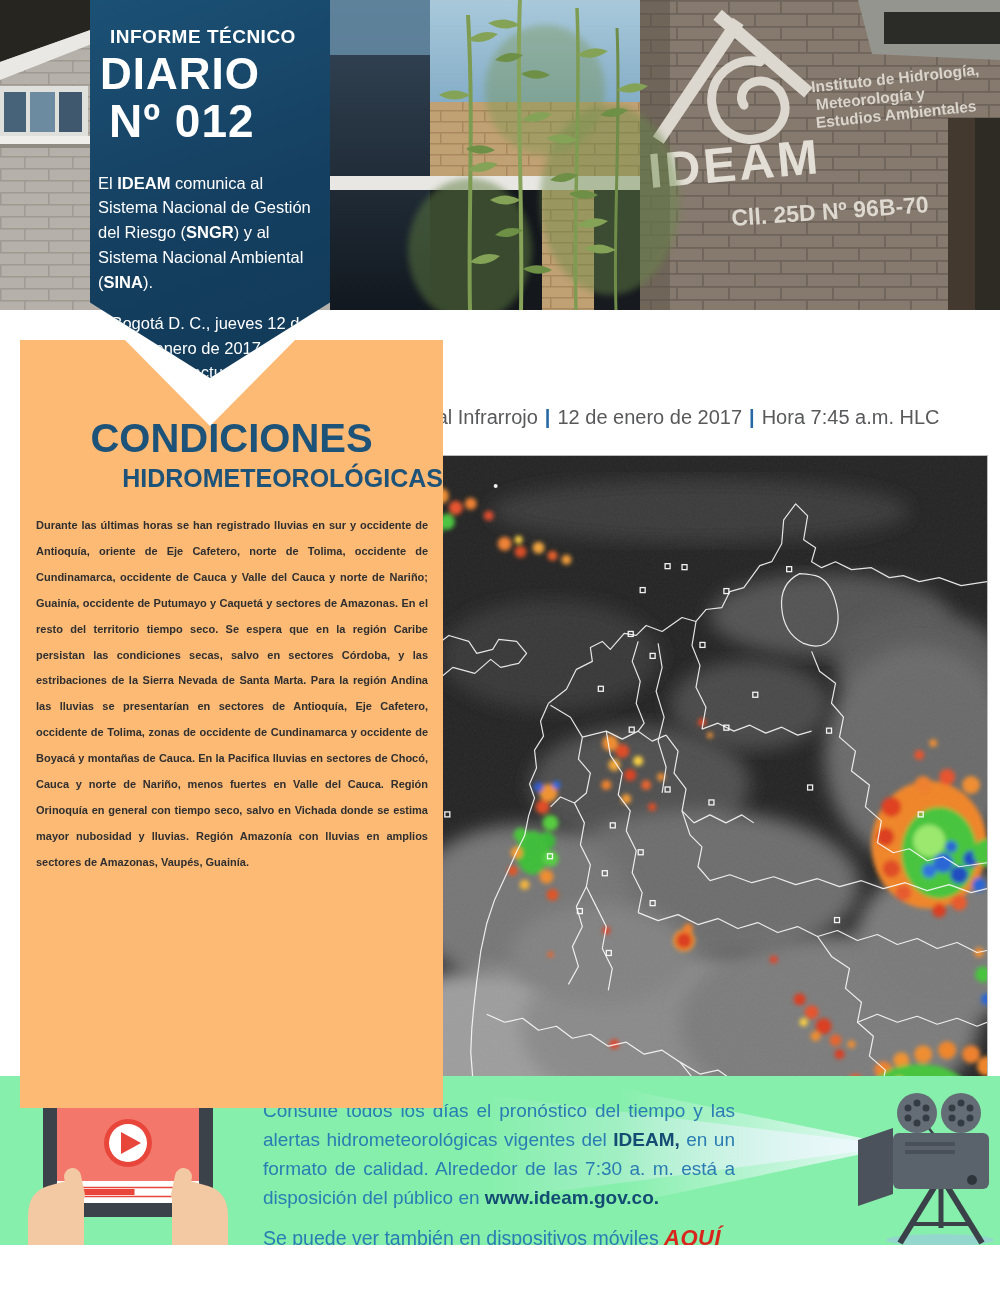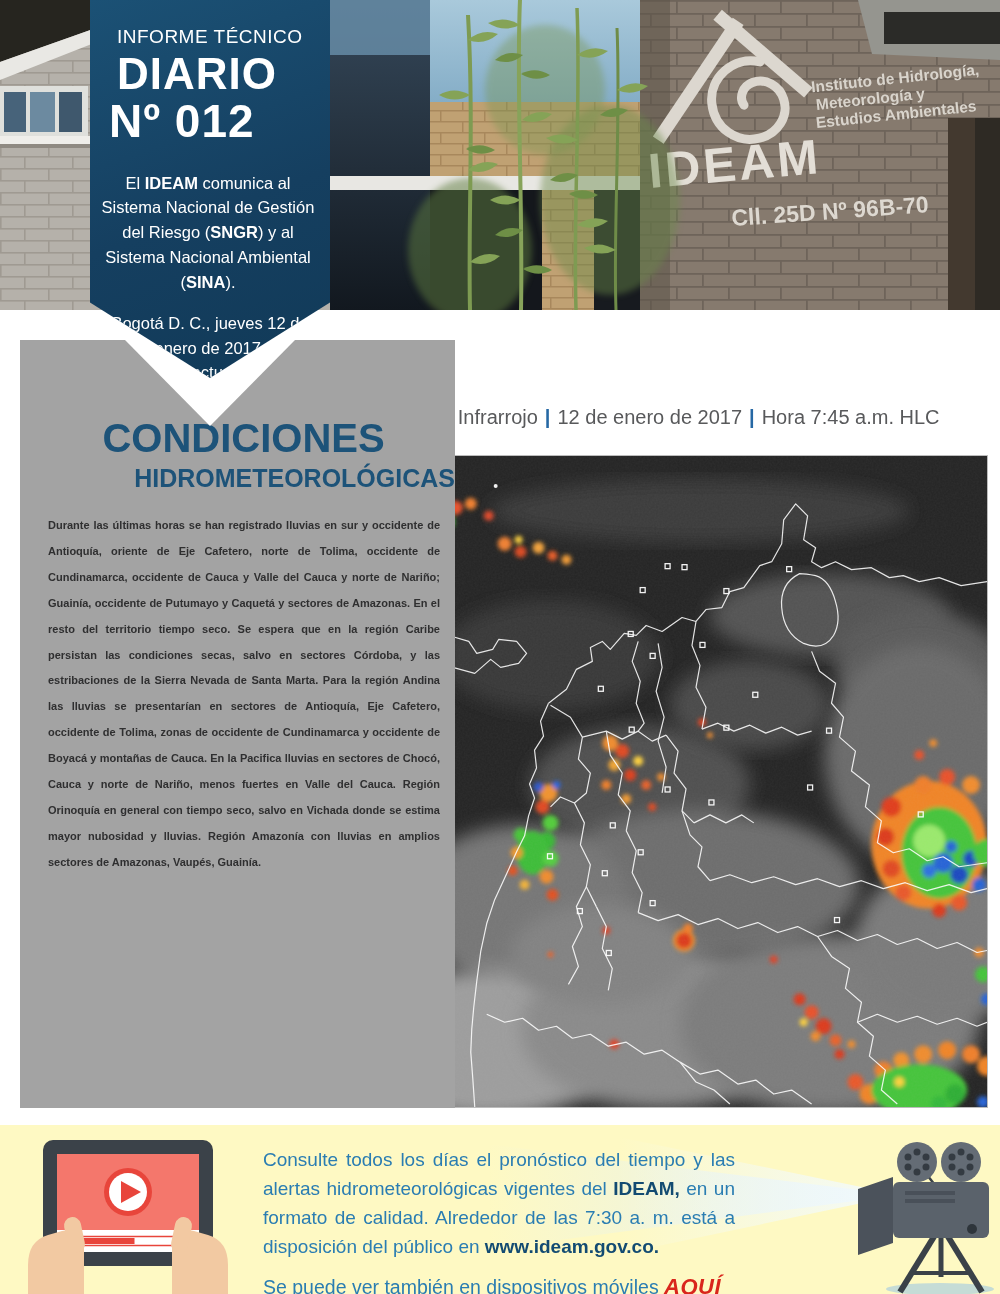--- a/index.html
+++ b/index.html
@@ -6,42 +6,42 @@
   #page{position:relative;width:1000px;height:1294px;overflow:hidden;background:#fff;
         font-family:"Liberation Sans","DejaVu Sans",sans-serif;}
   
   #photo-band{position:absolute;left:0;top:0;width:1000px;height:310px;}
   
   #pennant{position:absolute;left:90px;top:0;width:240px;height:378px;
            background:linear-gradient(160deg,#1b5175 0%,#153f60 55%,#113a58 100%);
            clip-path:polygon(0 0,100% 0,100% 80%,50% 100%,0 80%);
            color:#fff;z-index:6;}
   #pennant .inner{padding:26px 0 0 0;}
-  .pennant-kicker{font-size:19px;font-weight:normal;letter-spacing:.5px;padding-left:27px;}
-  .pennant-title1{font-size:44px;font-weight:bold;line-height:1.0;padding-left:27px;margin-top:4px;letter-spacing:1px;}
+  .pennant-kicker{font-size:19px;font-weight:bold;letter-spacing:.5px;padding-left:20px;}
+  .pennant-title1{font-size:44px;font-weight:bold;line-height:1.0;padding-left:10px;margin-top:4px;letter-spacing:1px;}
   .pennant-title2{font-size:46px;font-weight:bold;line-height:1.0;padding-left:19px;margin-top:2px;letter-spacing:1px;}
-  .pennant-body{font-size:16.5px;line-height:1.5;text-align:center;padding:10px 12px 0 8px;}
+  .pennant-body{font-size:16.5px;line-height:1.5;padding:10px 12px 0 8px;}
   .pennant-dates{font-size:16.5px;line-height:1.5;text-align:center;padding:0 14px;}
   #notch{position:absolute;left:125px;top:340px;width:170px;height:86px;background:#fff;
          clip-path:polygon(0 0,100% 0,50% 100%);z-index:5;}
   
-  #gray-panel{position:absolute;left:20px;top:340px;width:423px;height:768px;background:#a3a3a3;z-index:4;padding-left:12px;}
+  #gray-panel{position:absolute;left:20px;top:340px;width:423px;height:768px;background:#fdba74;z-index:4;}
   .cond-head{ text-align:center;color:#1d5379;font-weight:bold;margin-top:78px;}
   .cond-h1{font-size:40px;line-height:1;letter-spacing:0px;}
   .cond-h2{font-size:25px;line-height:1;margin-top:8px;text-align:right;}
   .cond-h3{font-size:50px;line-height:1;margin-top:6px;letter-spacing:2px;}
   .cond-par{margin:22px 15px 0 16px;font-size:11px;line-height:25.9px;text-align:justify;color:#2f2f30;font-weight:bold;}
   
   #sat-title{position:absolute;left:400px;top:344px;width:588px;text-align:center;color:#1c5277;
              font-size:57px;font-weight:900;letter-spacing:-1px;}
   #sat-meta{position:absolute;left:400px;top:406px;width:588px;text-align:left;color:#58595b;font-size:20px;}
   #sat-meta .sep{color:#2668a4;font-weight:bold;padding:0 7px;}
   #sat-map{position:absolute;left:400px;top:455px;width:588px;height:653px;border:1px solid #bcbcbc;box-sizing:border-box;}
   
-  #footer{position:absolute;left:0;top:1125px;width:1000px;height:169px;background:#fef9c3;overflow:hidden;text-decoration:underline;}
+  #footer{position:absolute;left:0;top:1076px;width:1000px;height:169px;background:#86efac;overflow:hidden;text-decoration:underline;}
   #footer-art{position:absolute;left:0;top:0;width:1000px;height:169px;}
   #footer-text{position:absolute;left:263px;top:20px;width:472px;color:#2a7db2;}
   #footer-text p.just{font-size:19px;line-height:29px;text-align:justify;margin:0;}
   #footer-text .b{font-weight:bold;color:#134b72;}
   #footer-text p.second{font-size:19.5px;margin:13px 0 0 0;}
   .aqui{color:#d9261c;font-weight:900;font-style:italic;font-size:22px;letter-spacing:.5px;}
 </style>
 </head>
 <body>
 

